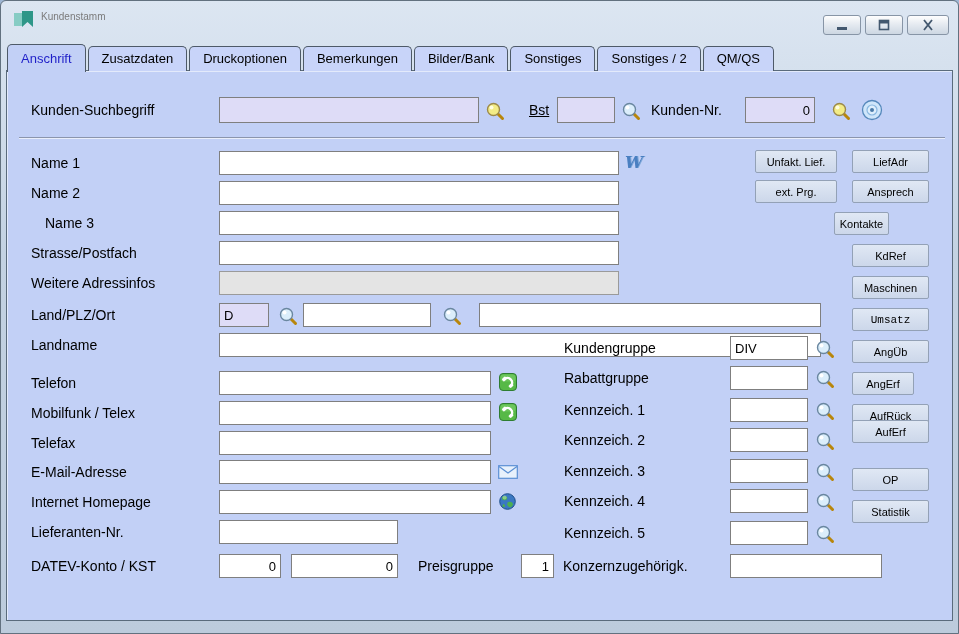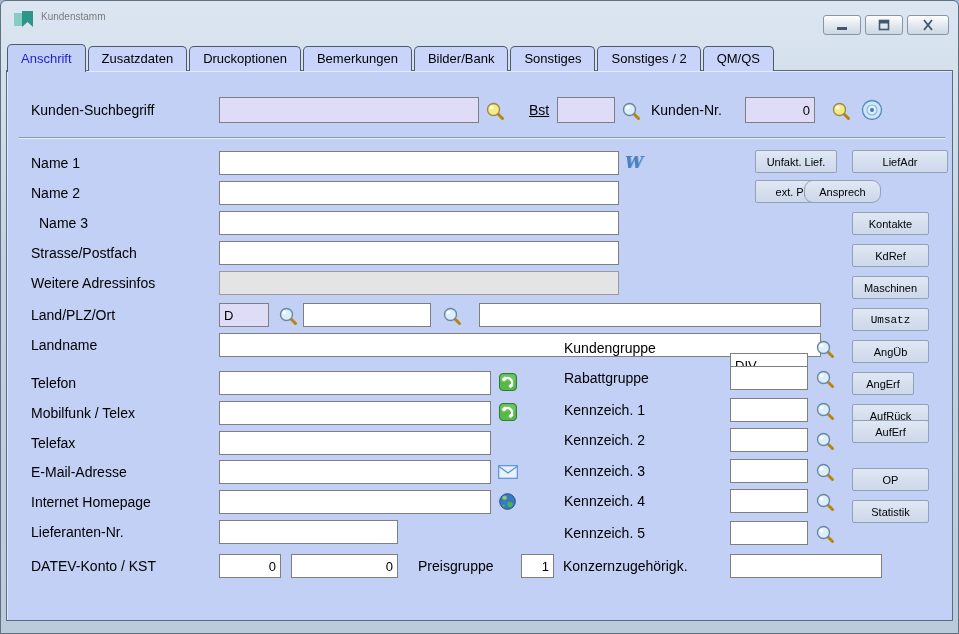--- a/index.html
+++ b/index.html
@@ -123,21 +123,21 @@
 
   <div class="separator"></div>
 
   <span class="lbl" style="left:30px;top:154px;">Name 1</span>
   <input class="fld" style="left: 218px; top: 150px; width: 400px;" value="">
   <span class="w-icon" style="left:624px;top:152px;">W</span>
 
   <span class="lbl" style="left:30px;top:184px;">Name 2</span>
   <input class="fld" style="left: 218px; top: 180px; width: 400px;" value="">
 
-  <span class="lbl" style="left:38px;top:214px;">Name 3</span>
+  <span class="lbl" style="left:44px;top:214px;">Name 3</span>
   <input class="fld" style="left: 218px; top: 210px; width: 400px;" value="">
 
   <span class="lbl" style="left:30px;top:244px;">Strasse/Postfach</span>
   <input class="fld" style="left: 218px; top: 240px; width: 400px;" value="">
 
   <span class="lbl" style="left:30px;top:274px;">Weitere Adressinfos</span>
   <input class="fld gray" style="left: 218px; top: 270px; width: 400px;" readonly="" value="">
 
   <span class="lbl" style="left:30px;top:306px;">Land/PLZ/Ort</span>
   <input class="fld lav" style="left: 218px; top: 302px; width: 50px;" value="D">
@@ -218,21 +218,21 @@
 
   <span class="lbl" style="left:30px;top:557px;">DATEV-Konto / KST</span>
   <input class="fld num" style="left: 218px; top: 553px; width: 62px;" value="0">
   <input class="fld num" style="left: 290px; top: 553px; width: 107px;" value="0">
   <span class="lbl" style="left:407px;top:557px;margin-left:10px;">Preisgruppe</span>
   <input class="fld num" style="left: 520px; top: 553px; width: 33px;" value="1">
   <span class="lbl" style="left:562px;top:557px;">Konzernzugehörigk.</span>
   <input class="fld" style="left: 729px; top: 553px; width: 152px;" value="">
 
   <span class="lbl" style="left:563px;top:339px;">Kundengruppe</span>
-  <input class="fld" style="left: 729px; top: 335px; width: 78px; margin-top: 17px;" value="DIV">
+  <input class="fld" style="left: 729px; top: 335px; width: 78px;" value="DIV">
   <span class="icon" style="left:814px;top:338px;">
     <svg width="20" height="20" viewBox="0 0 20 20">
         <line x1="12.5" y1="12.5" x2="17.5" y2="17.5" stroke="#b8860b" stroke-width="3" stroke-linecap="round"></line>
         <circle cx="8.5" cy="8.5" r="6" fill="#dbeefb" stroke="#6a87a0" stroke-width="1.4"></circle>
         <circle cx="6.5" cy="6.5" r="2" fill="#ffffff"></circle>
       </svg>
   </span>
 
   <span class="lbl" style="left:563px;top:369px;">Rabattgruppe</span>
   <input class="fld" style="left: 729px; top: 365px; width: 78px;" value="">
@@ -290,23 +290,23 @@
     <svg width="20" height="20" viewBox="0 0 20 20">
         <line x1="12.5" y1="12.5" x2="17.5" y2="17.5" stroke="#b8860b" stroke-width="3" stroke-linecap="round"></line>
         <circle cx="8.5" cy="8.5" r="6" fill="#dbeefb" stroke="#6a87a0" stroke-width="1.4"></circle>
         <circle cx="6.5" cy="6.5" r="2" fill="#ffffff"></circle>
       </svg>
   </span>
 
   <div class="btn" style="left:754px;top:149px;width:82px;">Unfakt. Lief.</div>
   <div class="btn" style="left:754px;top:179px;width:82px;">ext. Prg.</div>
 
-  <div class="btn" style="left:851px;top:149px;width:96px;">LiefAdr</div>
-  <div class="btn" style="left:803px;top:179px;width:77px;border-radius:9px;">Ansprech</div>
-  <div class="btn" style="left:851px;top:211px;width:77px;text-align:center;">Kontakte</div>
+  <div class="btn" style="left:851px;top:149px;width:77px;">LiefAdr</div>
+  <div class="btn" style="left:851px;top:179px;width:77px;">Ansprech</div>
+  <div class="btn" style="left:833px;top:211px;width:55px;text-align:center;">Kontakte</div>
   <div class="btn" style="left:851px;top:243px;width:77px;">KdRef</div>
   <div class="btn" style="left:851px;top:275px;width:77px;">Maschinen</div>
   <div class="btn" style="left:851px;top:307px;width:77px;font-family:Liberation Mono, monospace;">Umsatz</div>
   <div class="btn" style="left:851px;top:339px;width:77px;">AngÜb</div>
   <div class="btn" style="left:851px;top:371px;width:62px;">AngErf</div>
   <div class="btn" style="left:851px;top:403px;width:77px;">AufRück</div>
   <div class="btn" style="left:851px;top:419px;width:77px;">AufErf</div>
   <div class="btn" style="left:851px;top:467px;width:77px;">OP</div>
   <div class="btn" style="left:851px;top:499px;width:77px;">Statistik</div>
 

